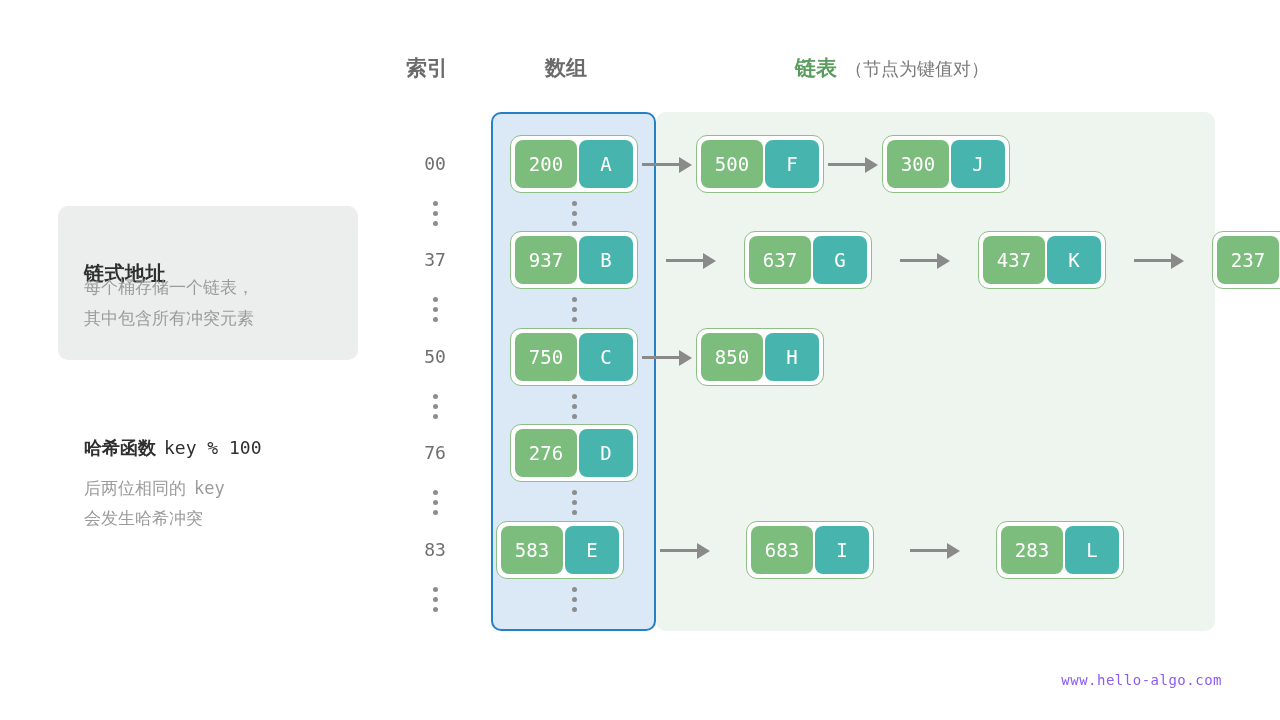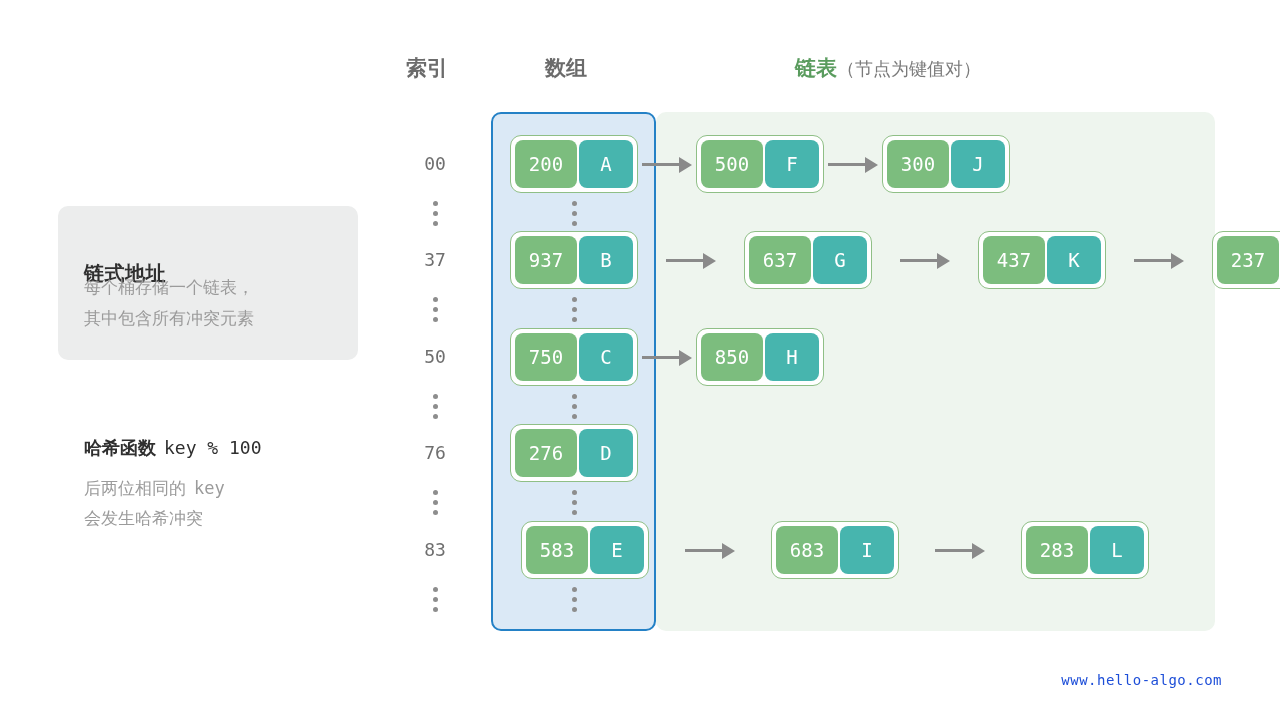--- a/index.html
+++ b/index.html
@@ -10,21 +10,21 @@
     font-family: "Liberation Sans", "DejaVu Sans", sans-serif;
     overflow: hidden;
   }
   #stage { position: relative; width: 1280px; height: 720px; background:#fff; }
 
   
   .hdr { position: absolute; font-weight: bold; font-size: 21px; color: #6b6b6b; white-space: nowrap; }
   #hdr-index { left: 406px; top: 54px; }
   #hdr-array { left: 545px; top: 54px; }
   #hdr-list  { left: 795px; top: 54px; color:#5a9c5e; }
-  #hdr-list .sub { font-weight: normal; font-size: 18px; color: #7a7a7a; }
+  #hdr-list .sub { font-weight: normal; font-size: 18px; color: #7a7a7a; margin-left: 8px; }
 
   
   #info-card {
     position: absolute; left: 58px; top: 206px; width: 300px; height: 154px;
     background: #eceded; border-radius: 10px;
   }
   #info-title {
     position:absolute; left: 26px; top: 26px;
     font-size: 20px; font-weight: bold; color: #2f2f2f; letter-spacing: .5px; margin-top: 28px;
   }
@@ -103,21 +103,21 @@
     justify-content: center; align-items: center; gap: 5px; height: 38px;
   }
   .dots span { display:block; width: 5px; height: 5px; border-radius: 50%; background: #8d8d8d; }
   .dots.idx-dots { left: 400px; width: 70px; }
   .dots.arr-dots { left: 510px; width: 128px; }
 
   
   #watermark {
     position: absolute; right: 58px; top: 672px;
     font-family: "DejaVu Sans Mono", "Liberation Mono", monospace;
-    font-size: 14px; color: #1d4ed8; letter-spacing: .5px;
+    font-size: 14px; color: #8b5cf6; letter-spacing: .5px;
   }
 </style>
 </head>
 <body>
 
 <div id="stage">
 
   <div class="hdr" id="hdr-index">索引</div>
   <div class="hdr" id="hdr-array">数组</div>
   <div class="hdr" id="hdr-list"><span>链表</span><span class="sub">（节点为键值对）</span></div>
@@ -261,21 +261,21 @@
       </div>
       <div class="dots-row" style="top: 483px;">
         <div class="dots arr-dots">
           <span></span>
           <span></span>
           <span></span>
         </div>
       </div>
       <div class="row" style="top: 521px;">
         <div class="idx">83</div>
-        <div class="chain" style="padding-left: 30px; gap: 32px;">
+        <div class="chain" style="padding-left: 5px; gap: 32px;">
           <div class="node">
             <div class="key">583</div>
             <div class="val">E</div>
           </div>
           <div class="arrow"></div>
           <div class="node">
             <div class="key">683</div>
             <div class="val">I</div>
           </div>
           <div class="arrow"></div>

